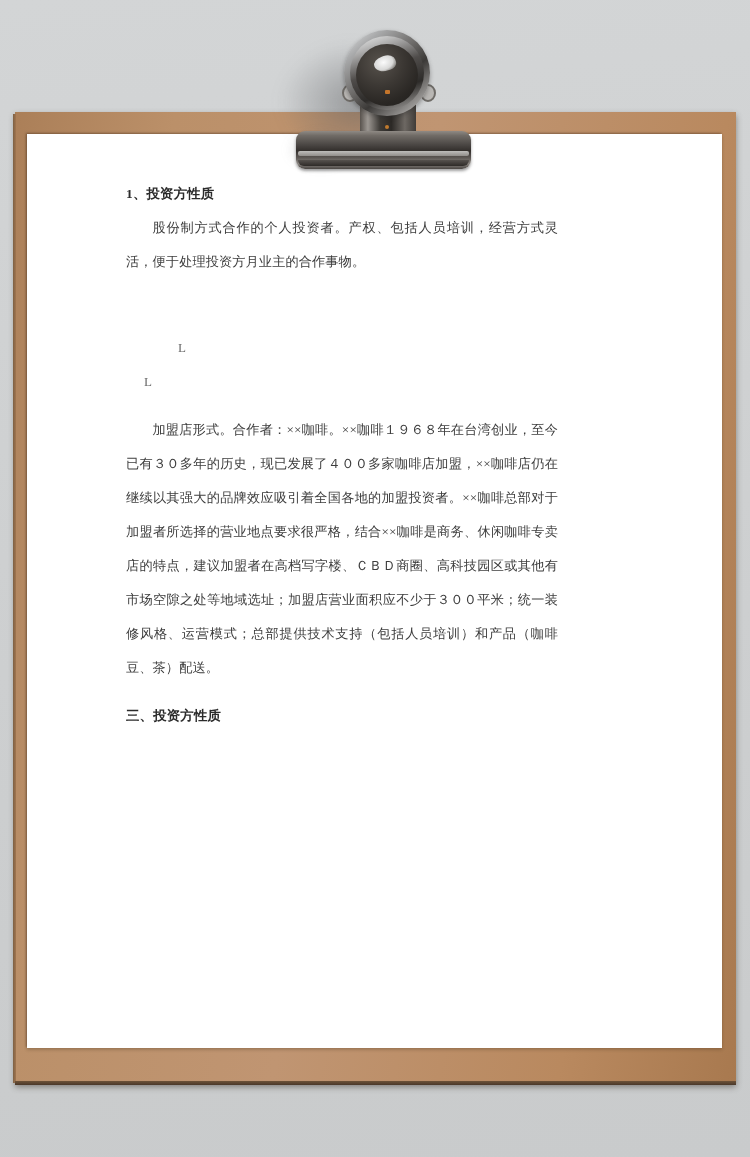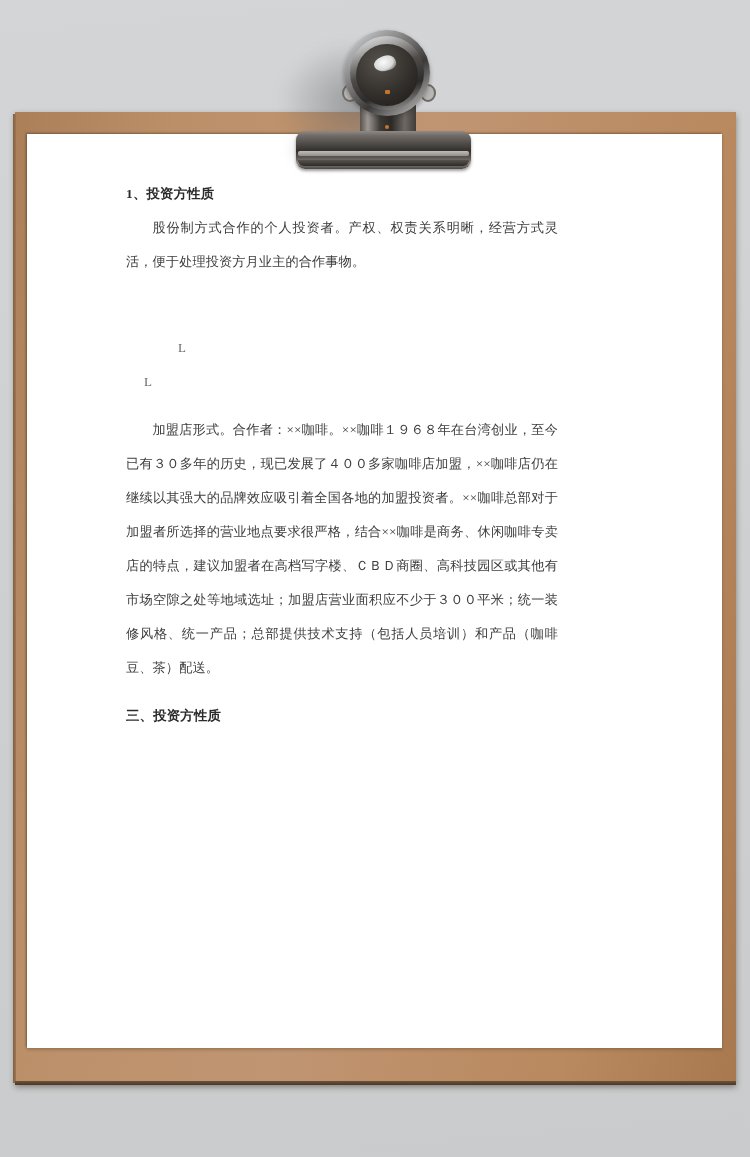--- a/index.html
+++ b/index.html
@@ -260,31 +260,31 @@
     <div class="clip-disc"></div>
     <div class="clip-hilite"></div>
     <div class="clip-dot"></div>
   </div>
 
   <div id="doc">
 
     <div class="sp-lg"></div>
 
     <div class="h line">1、投资方性质</div>
-    <div class="p indent">股份制方式合作的个人投资者。产权、权责关系明晰，经营方式灵活，便于处理投资方月业主的合作事物。</div>
+    <div class="p indent">股份制方式合作的个人投资者。产权、包括人员培训，经营方式灵活，便于处理投资方月业主的合作事物。</div>
 
     <div class="sp-lg"></div>
 
     <div class="bullet line" style="padding-left:52px;">L</div>
     <div class="bullet line" style="padding-left:18px;">L</div>
 
 
     <div class="sp-sm"></div>
 
-    <div class="p indent">加盟店形式。合作者：××咖啡。××咖啡１９６８年在台湾创业，至今已有３０多年的历史，现已发展了４００多家咖啡店加盟，××咖啡店仍在继续以其强大的品牌效应吸引着全国各地的加盟投资者。××咖啡总部对于加盟者所选择的营业地点要求很严格，结合××咖啡是商务、休闲咖啡专卖店的特点，建议加盟者在高档写字楼、ＣＢＤ商圈、高科技园区或其他有市场空隙之处等地域选址；加盟店营业面积应不少于３００平米；统一装修风格、统一产品；总部提供技术支持（包括人员培训）和产品（咖啡豆、茶）配送。</div>
+    <div class="p indent">加盟店形式。合作者：××咖啡。××咖啡１９６８年在台湾创业，至今已有３０多年的历史，现已发展了４００多家咖啡店加盟，××咖啡店仍在继续以其强大的品牌效应吸引着全国各地的加盟投资者。××咖啡总部对于加盟者所选择的营业地点要求很严格，结合××咖啡是商务、休闲咖啡专卖店的特点，建议加盟者在高档写字楼、ＣＢＤ商圈、高科技园区或其他有市场空隙之处等地域选址；加盟店营业面积应不少于３００平米；统一装修风格、运营模式；总部提供技术支持（包括人员培训）和产品（咖啡豆、茶）配送。</div>
 
     <div class="sp-sm"></div>
 
     <div class="h line">三、投资方性质</div>
 
 
 
   </div>
 </div>
 

